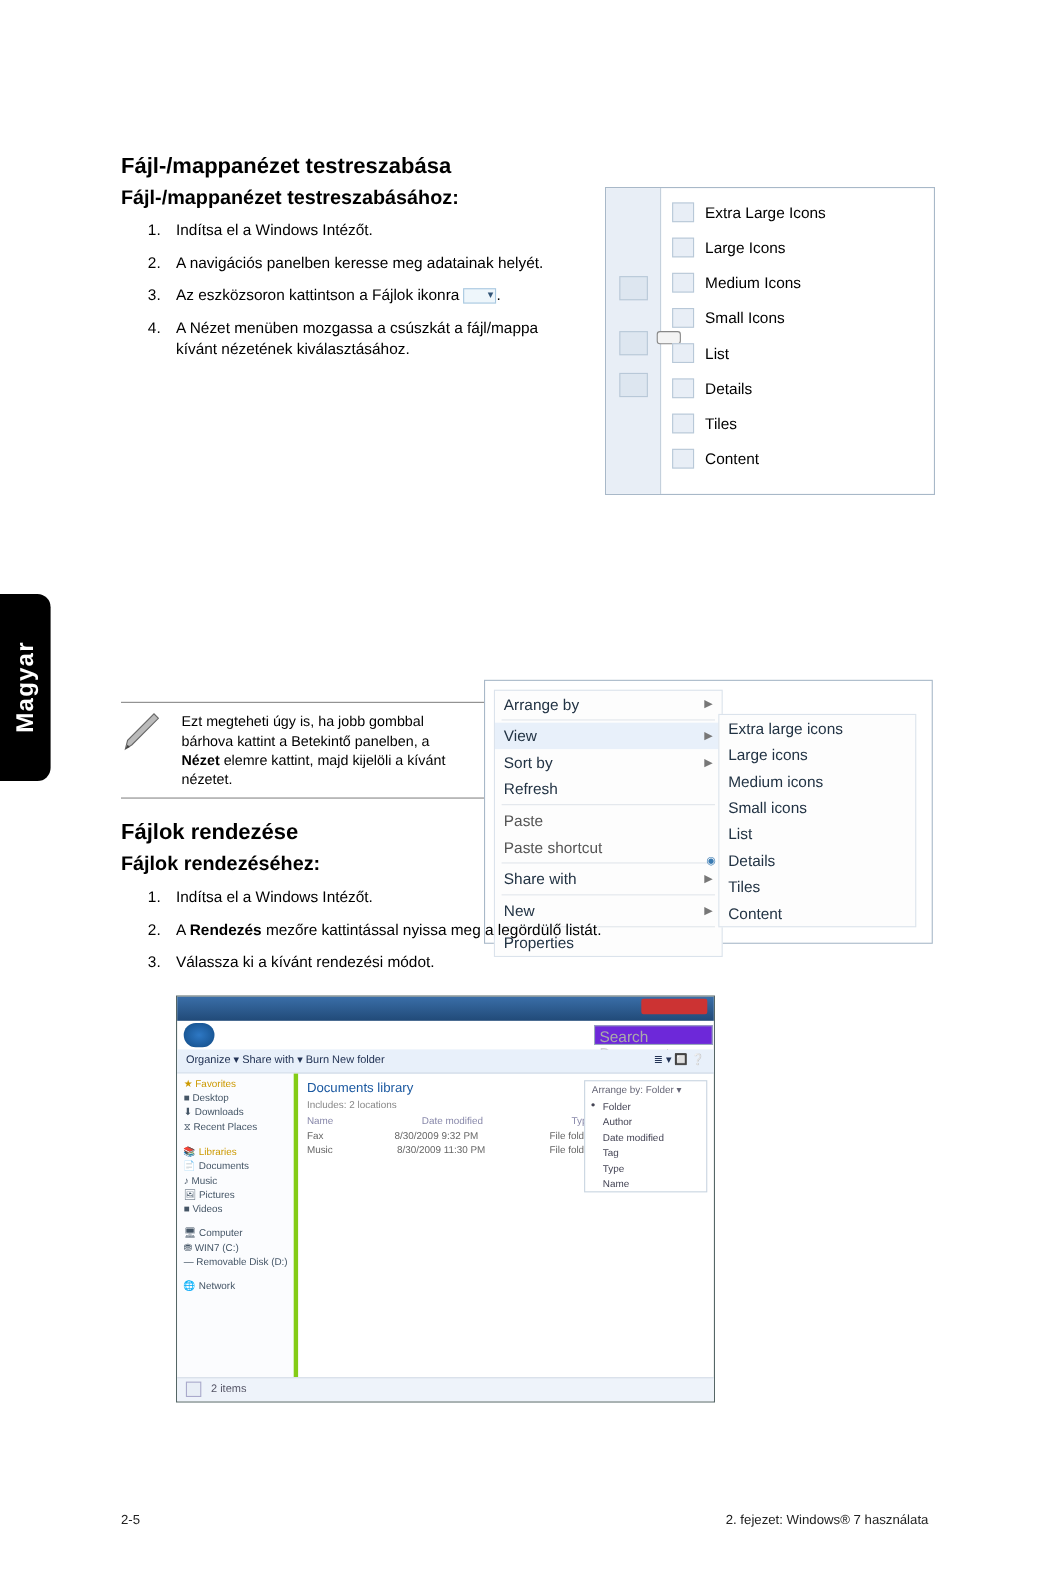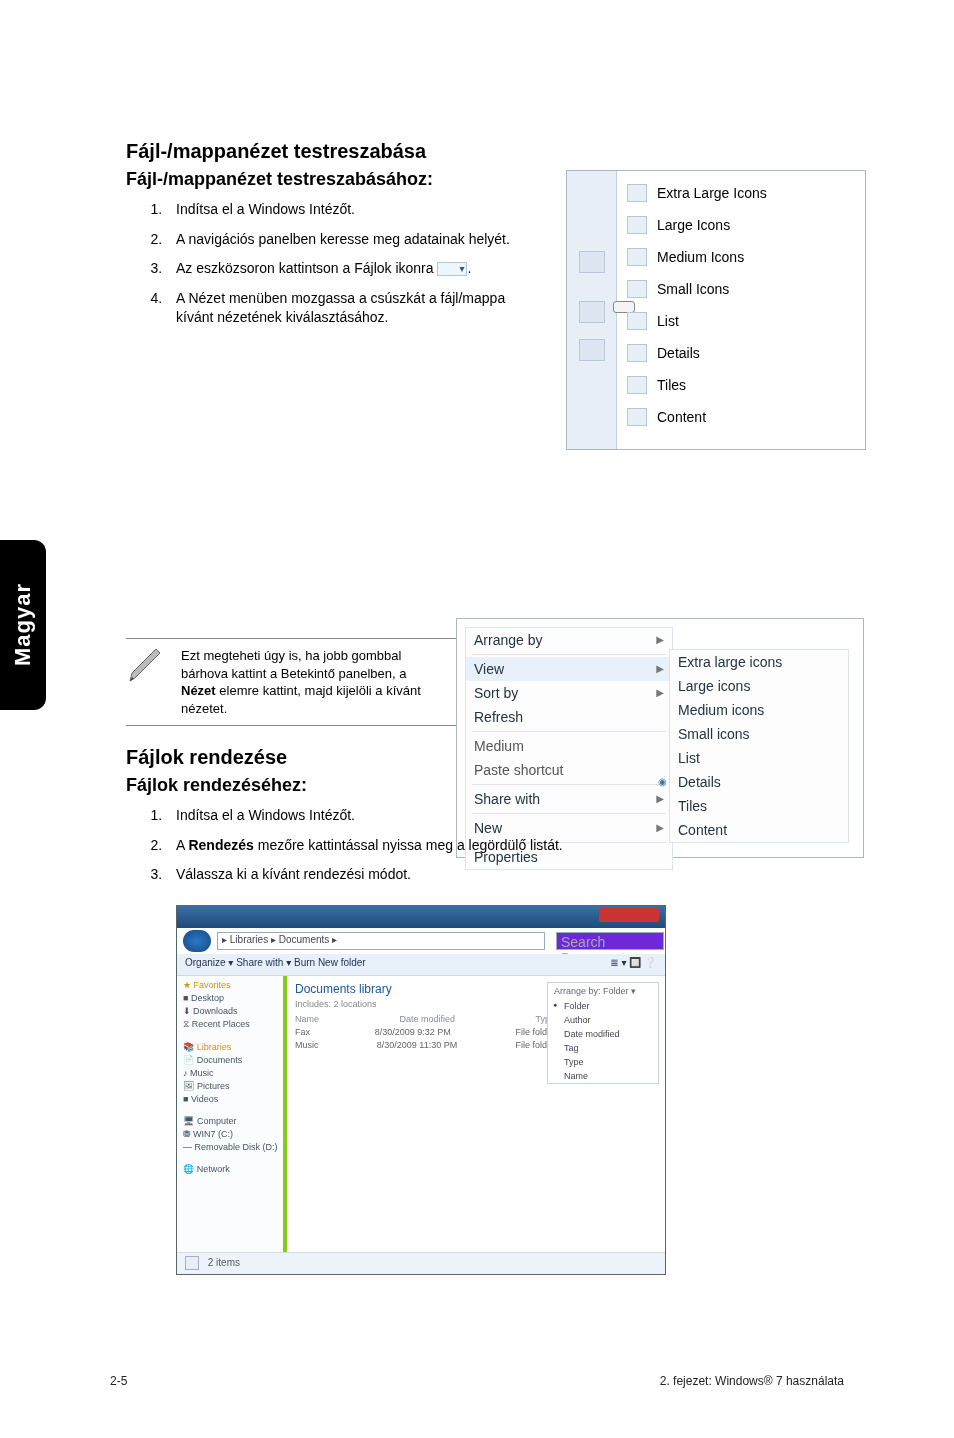--- a/index.html
+++ b/index.html
@@ -11,21 +11,20 @@
     font-family: Arial, Helvetica, sans-serif;
     font-size: 14px;
     color: #000;
     position: relative;
   }
   .page {
     position: absolute;
     left: 110px;
     top: 140px;
     width: 740px;
-    margin-left: 16px;
   }
   h2 {
     font-size: 20px;
     font-weight: bold;
     margin: 0 0 6px 0;
   }
   .sub {
     font-weight: bold;
     margin: 0 0 10px 0;
     font-size: 18px;
@@ -408,21 +407,21 @@
           </div>
         <div class="ctx-item enabled">
             <span>Sort by</span>
             <span class="ctx-arrow">▶</span>
           </div>
         <div class="ctx-item enabled">
             <span>Refresh</span>
           </div>
         <div class="ctx-sep"></div>
         <div class="ctx-item">
-            <span>Medium</span>
+            <span>Paste</span>
           </div>
         <div class="ctx-item">
             <span>Paste shortcut</span>
           </div>
         <div class="ctx-sep"></div>
         <div class="ctx-item enabled">
             <span>Share with</span>
             <span class="ctx-arrow">▶</span>
           </div>
         <div class="ctx-sep"></div>
@@ -459,21 +458,20 @@
       <li>
         <span>A </span><b>Rendezés</b><span> mezőre kattintással nyissa meg a legördülő listát.</span>
       </li>
       <li>Válassza ki a kívánt rendezési módot.</li>
     </ol>
 
     <div class="lib-shot">
       <div class="lib-titlebar"></div>
       <div class="lib-win-btns"></div>
       <div class="lib-back"></div>
-      <div class="lib-addr">▸ Libraries ▸ Documents ▸</div>
       <div class="lib-search" placeholder="Search Documents"><span style="color:#aaa;">Search Documents</span></div>
       <div class="lib-toolbar">
         <span>Organize ▾    Share with ▾    Burn    New folder</span>
         <span>≣ ▾ 🔲 ❔</span>
       </div>
       <div class="lib-sidebar">
         <div style="color:#c90;">★ Favorites</div>
         <div>■ Desktop</div>
         <div>⬇ Downloads</div>
         <div>⧖ Recent Places</div>

